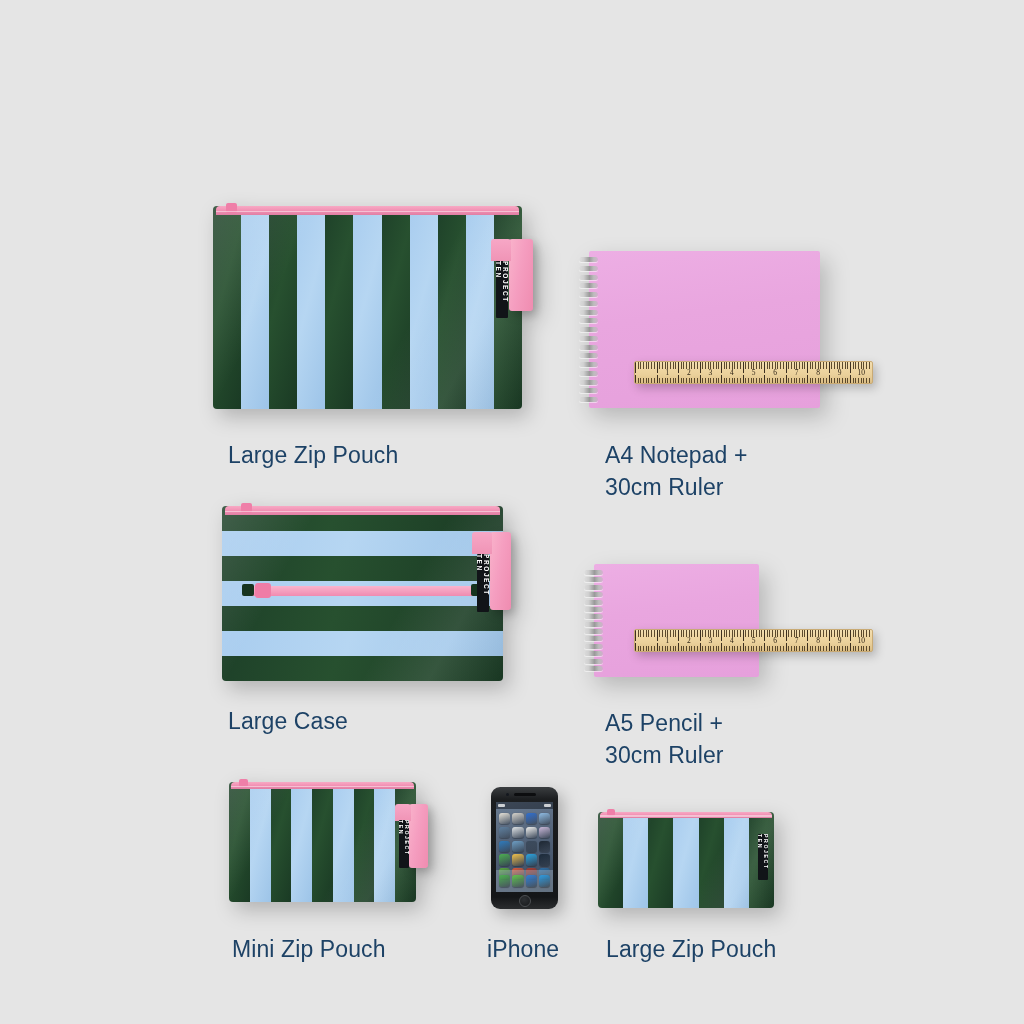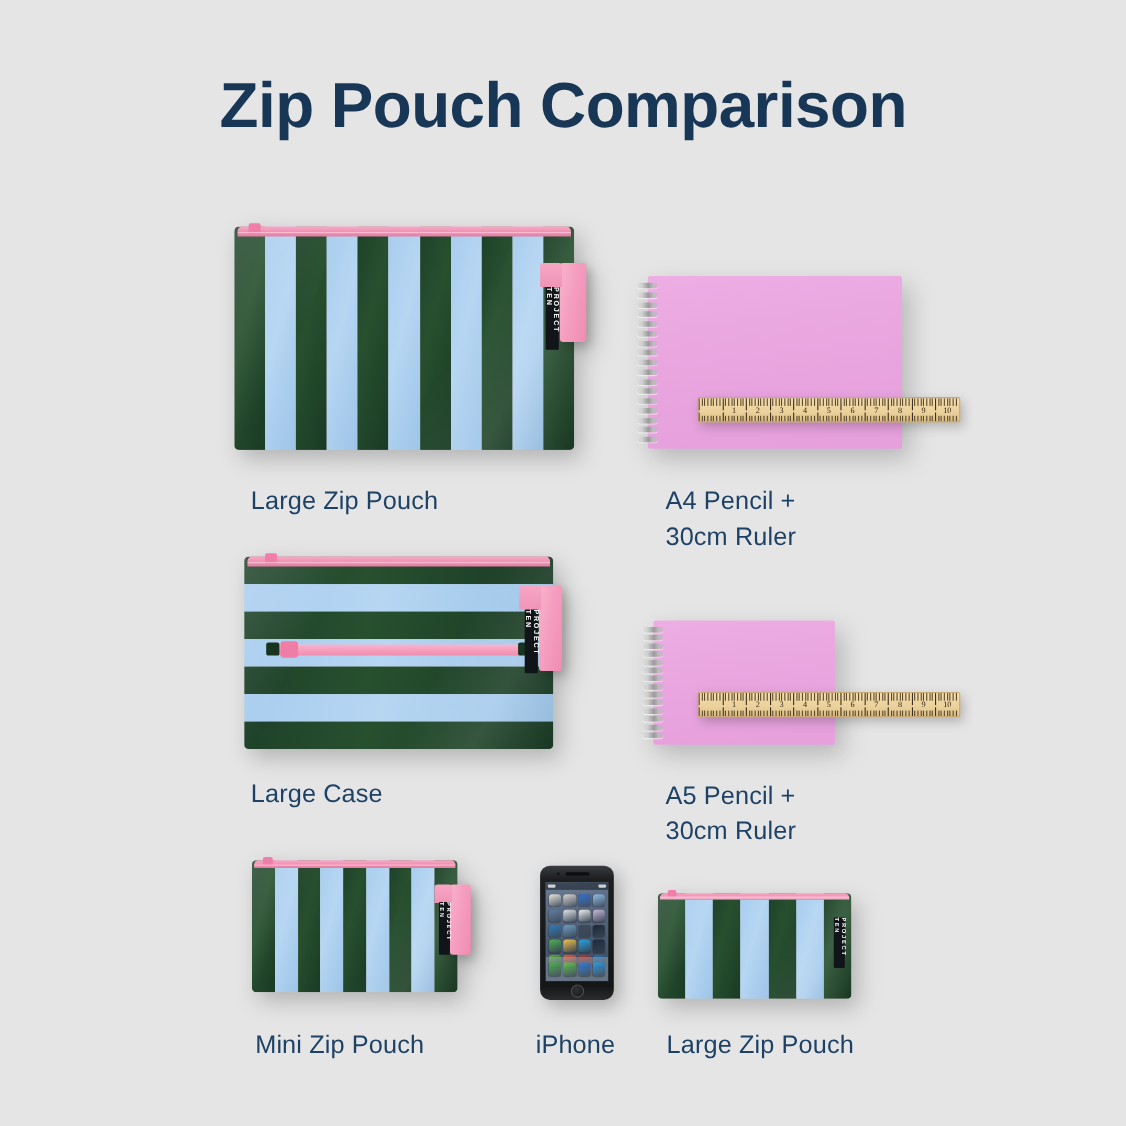--- a/index.html
+++ b/index.html
@@ -214,21 +214,20 @@
     width: 12px; height: 12px; border-radius: 50%;
     border: 1px solid #4c4f52;
     background: radial-gradient(circle at 40% 35%, #2e3134, #17191b);
   }
 </style>
 </head>
 <body>
 
 <div id="page">
 
-  <div class="page-title">Zip Pouch Comparison</div>
 
   <div class="pouch" id="pouch-large" style="left:213px; top:206px; width:309px; height:203px;">
     <div class="body">
       <div class="stripes-v">
           <div style="position: absolute; background: linear-gradient(105deg, rgb(30, 65, 41) 0%, rgb(39, 80, 47) 40%, rgb(26, 58, 36) 100%); top: 0px; bottom: 0px; left: 0%; width: 9.09091%;"></div>
           <div style="position: absolute; background: linear-gradient(105deg, rgb(169, 205, 239) 0%, rgb(182, 214, 242) 45%, rgb(157, 196, 232) 100%); top: 0px; bottom: 0px; left: 9.09091%; width: 9.09091%;"></div>
           <div style="position: absolute; background: linear-gradient(105deg, rgb(30, 65, 41) 0%, rgb(39, 80, 47) 40%, rgb(26, 58, 36) 100%); top: 0px; bottom: 0px; left: 18.1818%; width: 9.09091%;"></div>
           <div style="position: absolute; background: linear-gradient(105deg, rgb(169, 205, 239) 0%, rgb(182, 214, 242) 45%, rgb(157, 196, 232) 100%); top: 0px; bottom: 0px; left: 27.2727%; width: 9.09091%;"></div>
           <div style="position: absolute; background: linear-gradient(105deg, rgb(30, 65, 41) 0%, rgb(39, 80, 47) 40%, rgb(26, 58, 36) 100%); top: 0px; bottom: 0px; left: 36.3636%; width: 9.09091%;"></div>
           <div style="position: absolute; background: linear-gradient(105deg, rgb(169, 205, 239) 0%, rgb(182, 214, 242) 45%, rgb(157, 196, 232) 100%); top: 0px; bottom: 0px; left: 45.4545%; width: 9.09091%;"></div>
@@ -459,21 +458,21 @@
         <div class="tick major"></div>
         <div class="tick"></div>
         <div class="tick"></div>
         <div class="tick"></div>
         <div class="tick"></div>
         <div class="tick"></div>
         <div class="tick"></div>
         <div class="tick"></div>
       </div>
   </div>
-  <div class="caption" style="left:605px; top:440px;">A4 Pencil +
+  <div class="caption" style="left:605px; top:440px;">A4 Notepad +
 30cm Ruler</div>
 
   <div class="pouch" id="pouch-pencil" style="left:222px; top:506px; width:281px; height:175px;">
     <div class="body">
       <div class="stripes-h">
           <div style="position: absolute; background: linear-gradient(105deg, rgb(30, 65, 41) 0%, rgb(39, 80, 47) 40%, rgb(26, 58, 36) 100%); left: 0px; right: 0px; top: 0%; height: 14.2857%;"></div>
           <div style="position: absolute; background: linear-gradient(105deg, rgb(169, 205, 239) 0%, rgb(182, 214, 242) 45%, rgb(157, 196, 232) 100%); left: 0px; right: 0px; top: 14.2857%; height: 14.2857%;"></div>
           <div style="position: absolute; background: linear-gradient(105deg, rgb(30, 65, 41) 0%, rgb(39, 80, 47) 40%, rgb(26, 58, 36) 100%); left: 0px; right: 0px; top: 28.5714%; height: 14.2857%;"></div>
           <div style="position: absolute; background: linear-gradient(105deg, rgb(169, 205, 239) 0%, rgb(182, 214, 242) 45%, rgb(157, 196, 232) 100%); left: 0px; right: 0px; top: 42.8571%; height: 14.2857%;"></div>
           <div style="position: absolute; background: linear-gradient(105deg, rgb(30, 65, 41) 0%, rgb(39, 80, 47) 40%, rgb(26, 58, 36) 100%); left: 0px; right: 0px; top: 57.1429%; height: 14.2857%;"></div>

